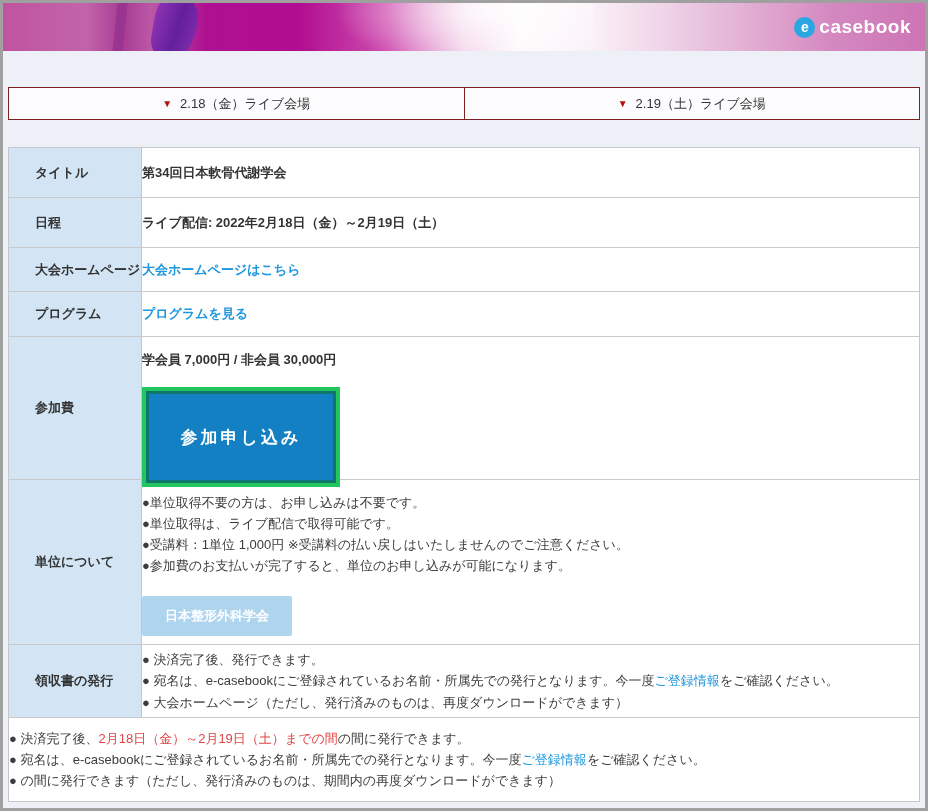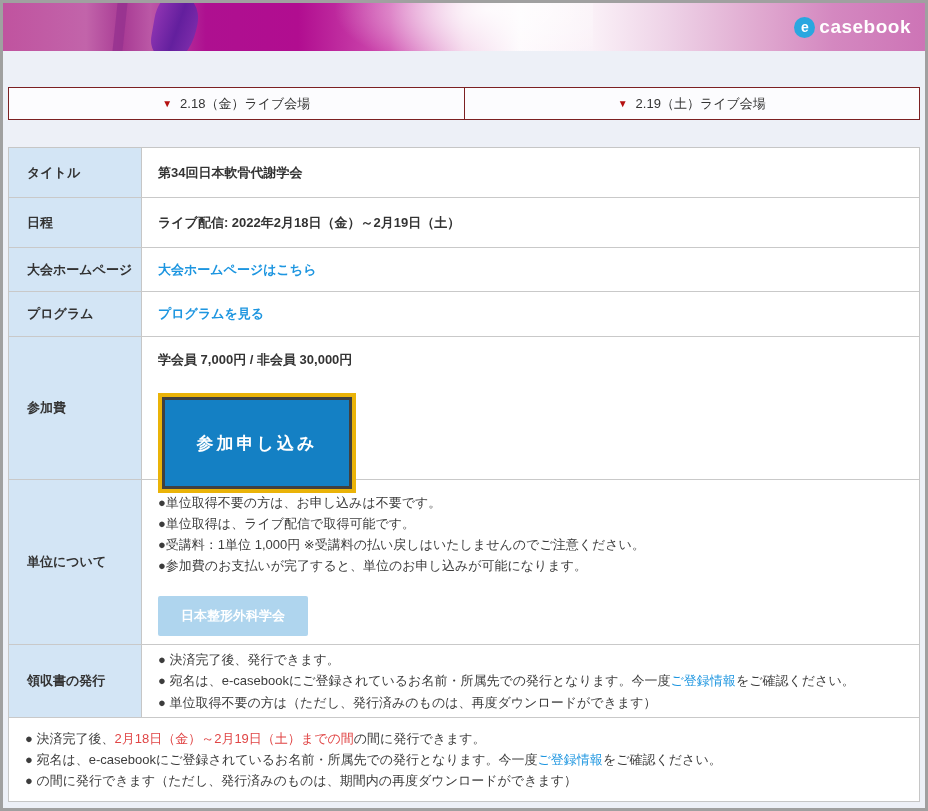--- a/index.html
+++ b/index.html
@@ -71,42 +71,42 @@
     background:#fff;
     border:1px solid #c6c6c6;
   }
   .row { display:flex; border-bottom:1px solid #c9c9c9; }
   .row:last-child { border-bottom:none; }
   .cell.label {
     width:133px; min-width:133px;
     background:#d3e5f5;
     border-right:1px solid #c6c6c6;
     display:flex; align-items:center;
-    padding-left:18px;
+    padding-left:26px;
     font-size:13px; font-weight:bold; color:#333;
   }
   .cell.content {
-    flex:1; padding:8px 12px 8px 16px;
+    flex:1; padding:8px 12px 8px 0;
     display:flex; flex-direction:column; justify-content:center;
     font-size:13px; color:#3c3c3c;
   }
   .h50 { height:50px; } .h44 { height:44px; } .h45 { height:45px; }
   .h143 { height:143px; } .h165 { height:165px; } .h73 { height:73px; } .h83 { height:83px; }
 
   .strong { font-weight:bold; color:#333; }
   a.biglink { color:#1e96e0; font-weight:bold; text-decoration:none; cursor:pointer; }
   a.inlinelink { color:#1e96e0; text-decoration:none; cursor:pointer; }
   .red-text { color:#e04545; }
 
   .bullet-line { line-height:1.62; }
 
   .red-box {
     display:inline-block; width:fit-content;
-    border:4px solid #eab308; padding:3px; background:#404040;
-    margin-top:12px;
+    border:4px solid #22c55e; padding:3px; background:#0f766e;
+    margin-top:6px;
   }
   .apply-btn {
     display:block; width:184px; height:86px;
     background:#1480c4; color:#fff;
     font-family:inherit; font-weight:bold; font-size:17px; letter-spacing:3px;
     border:none; cursor:pointer;
   }
   .joa-btn {
     display:block; width:150px; height:50px;
     background:#afd5ee; color:#fff;
@@ -189,21 +189,21 @@
         <div class="bullet-line">●参加費のお支払いが完了すると、単位のお申し込みが可能になります。</div>
         <button class="joa-btn">日本整形外科学会</button>
       </div>
     </div>
 
     <div class="row h73">
       <div class="cell label">領収書の発行</div>
       <div class="cell content">
         <div class="bullet-line">● 決済完了後、発行できます。</div>
         <div class="bullet-line"><span>● 宛名は、e-casebookにご登録されているお名前・所属先での発行となります。今一度</span><a class="inlinelink">ご登録情報</a><span>をご確認ください。</span></div>
-        <div class="bullet-line">● 単位取得不要の方は（ただし、発行済みのものは、再度ダウンロードができます）</div>
+        <div class="bullet-line">● 大会ホームページ（ただし、発行済みのものは、再度ダウンロードができます）</div>
       </div>
     </div>
 
     <div class="row h83">
       <div class="cell content">
         <div class="bullet-line"><span>● 決済完了後、</span><span class="red-text">2月18日（金）～2月19日（土）までの間</span><span>の間に発行できます。</span></div>
         <div class="bullet-line"><span>● 宛名は、e-casebookにご登録されているお名前・所属先での発行となります。今一度</span><a class="inlinelink">ご登録情報</a><span>をご確認ください。</span></div>
         <div class="bullet-line">● の間に発行できます（ただし、発行済みのものは、期間内の再度ダウンロードができます）</div>
       </div>
     </div>

